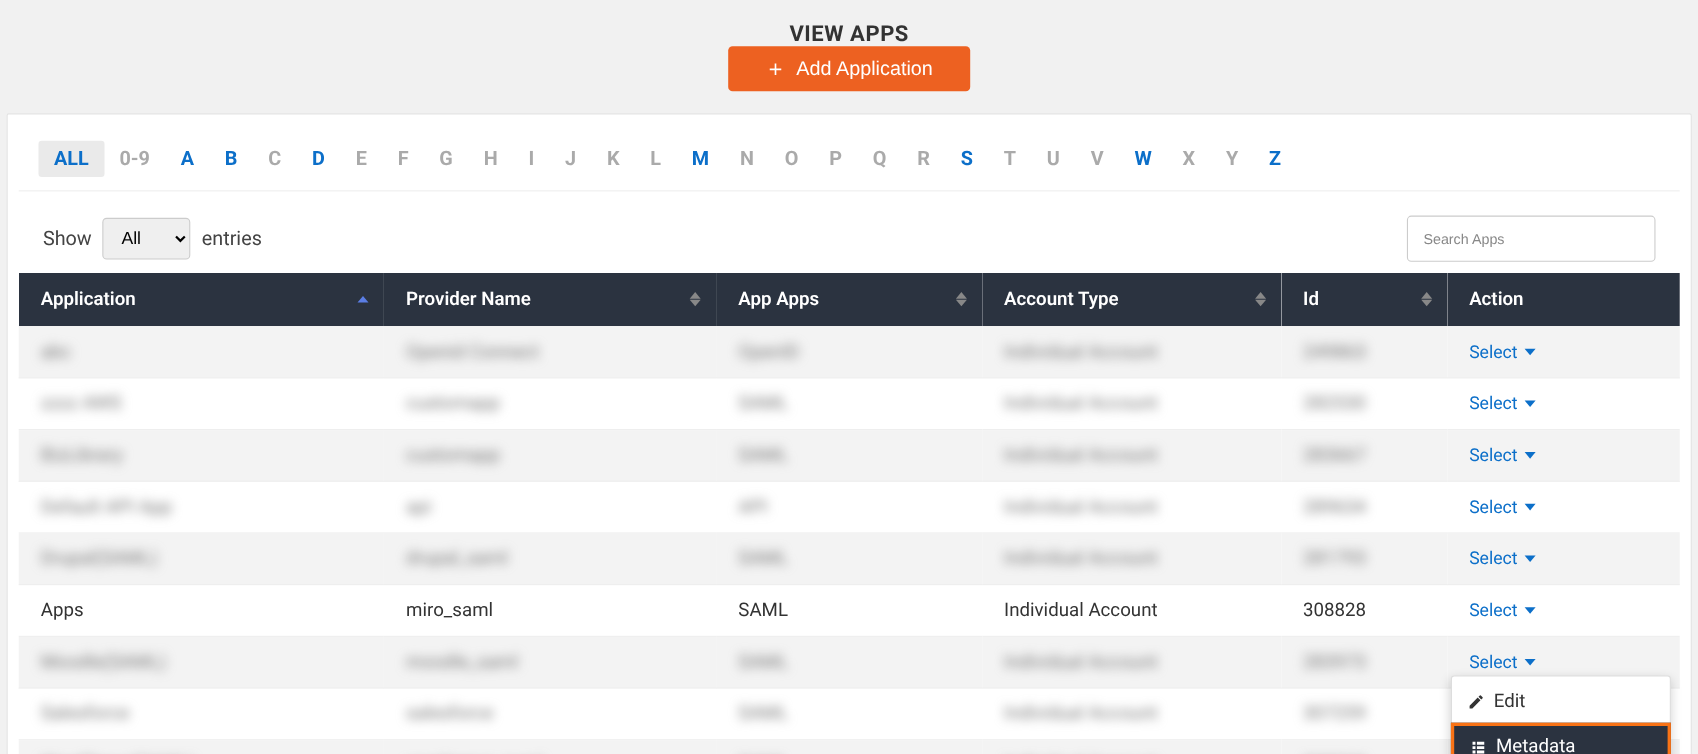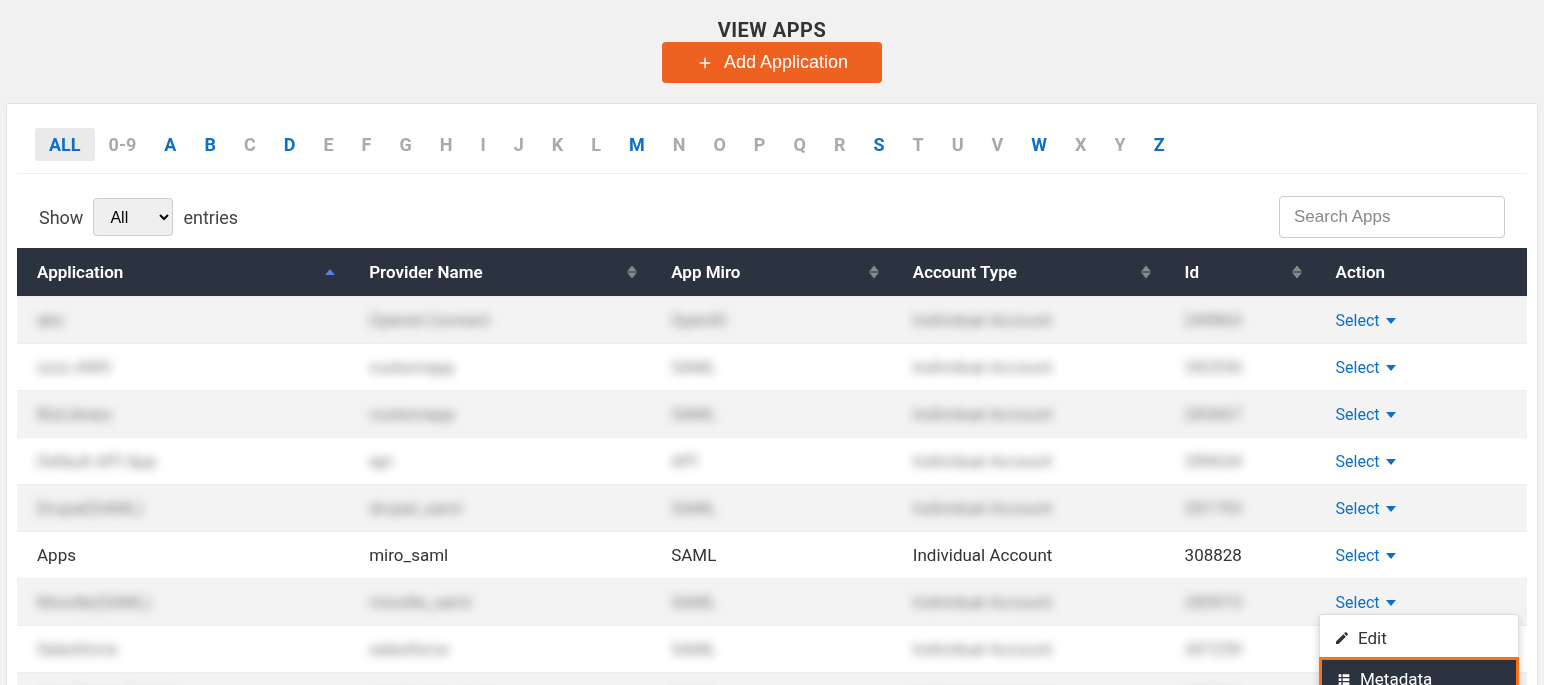--- a/index.html
+++ b/index.html
@@ -10,21 +10,21 @@
   .add-btn { background:#ed6121; color:#fff; border:none; border-radius:4px; padding:10px 34px; font-size:18px; font-weight:500; display:flex; align-items:center; gap:10px; cursor:pointer; }
   .add-btn svg{width:18px;height:18px;fill:#fff}
   .content-card { background:#fff; border:1px solid #e3e3e3; margin: 0 6px; border-radius:2px; padding:10px; position:relative;}
   .alpha-bar { display:flex; align-items:center; padding: 14px 18px 12px 18px; gap:0; border-bottom:1px solid #eee; }
   .alpha-item { padding:6px 14px; font-size:18px; font-weight:700; color:#aaa; cursor:pointer; border-radius:3px; }
   .alpha-item.active { background:#eaeaea; color:#0c6fc9; }
   .alpha-item.link { color:#0c6fc9; }
   .table-controls { display:flex; justify-content:space-between; align-items:center; padding:22px 22px 10px 22px; }
   .show-group { display:flex; align-items:center; gap:10px; font-size:18px; color:#444; }
   .show-group select { height:38px; border:1px solid #ccc; border-radius:4px; padding:0 28px 0 12px; font-size:16px; }
-  .search-box { height:42px; width:226px; border:1px solid #ccc; border-radius:4px; padding:0 14px; font-size:17px; color:#555; }
+  .search-box { height:42px; width:226px; border:1px solid #ccc; border-radius:4px; padding:0 14px; font-size:13px; color:#555; }
   .search-box::placeholder{color:#888;}
   table.data { width:calc(100% - 0px); border-collapse:collapse; }
   table.data thead th { background:#2b3340; color:#fff; text-align:left; font-size:17px; font-weight:600; padding:14px 20px; position:relative;}
   table.data thead th .sorter { position:absolute; right:14px; top:50%; transform:translateY(-50%); display:flex; flex-direction:column; gap:1px;}
   table.data thead th .sorter span{ width:0;height:0;border-left:5px solid transparent;border-right:5px solid transparent;}
   .sorter .up{border-bottom:6px solid #888;}
   .sorter .down{border-top:6px solid #888;}
   table.data thead th.sorted .sorter .up{border-bottom-color:#5b7ee5;}
   table.data tbody td { padding:13px 20px; font-size:17px; color:#333; border-top:1px solid #eee; }
   table.data tbody tr:nth-child(odd){ background:#f3f3f3;}
@@ -105,21 +105,21 @@
               </span>
           </th>
           <th class="col-prov">
             <span>Provider Name</span>
             <span class="sorter">
                 <span class="up"></span>
                 <span class="down"></span>
               </span>
           </th>
           <th class="col-type">
-            <span>App Miro</span>
+            <span>App Apps</span>
             <span class="sorter">
                 <span class="up"></span>
                 <span class="down"></span>
               </span>
           </th>
           <th class="col-acc">
             <span>Account Type</span>
             <span class="sorter">
                 <span class="up"></span>
                 <span class="down"></span>

